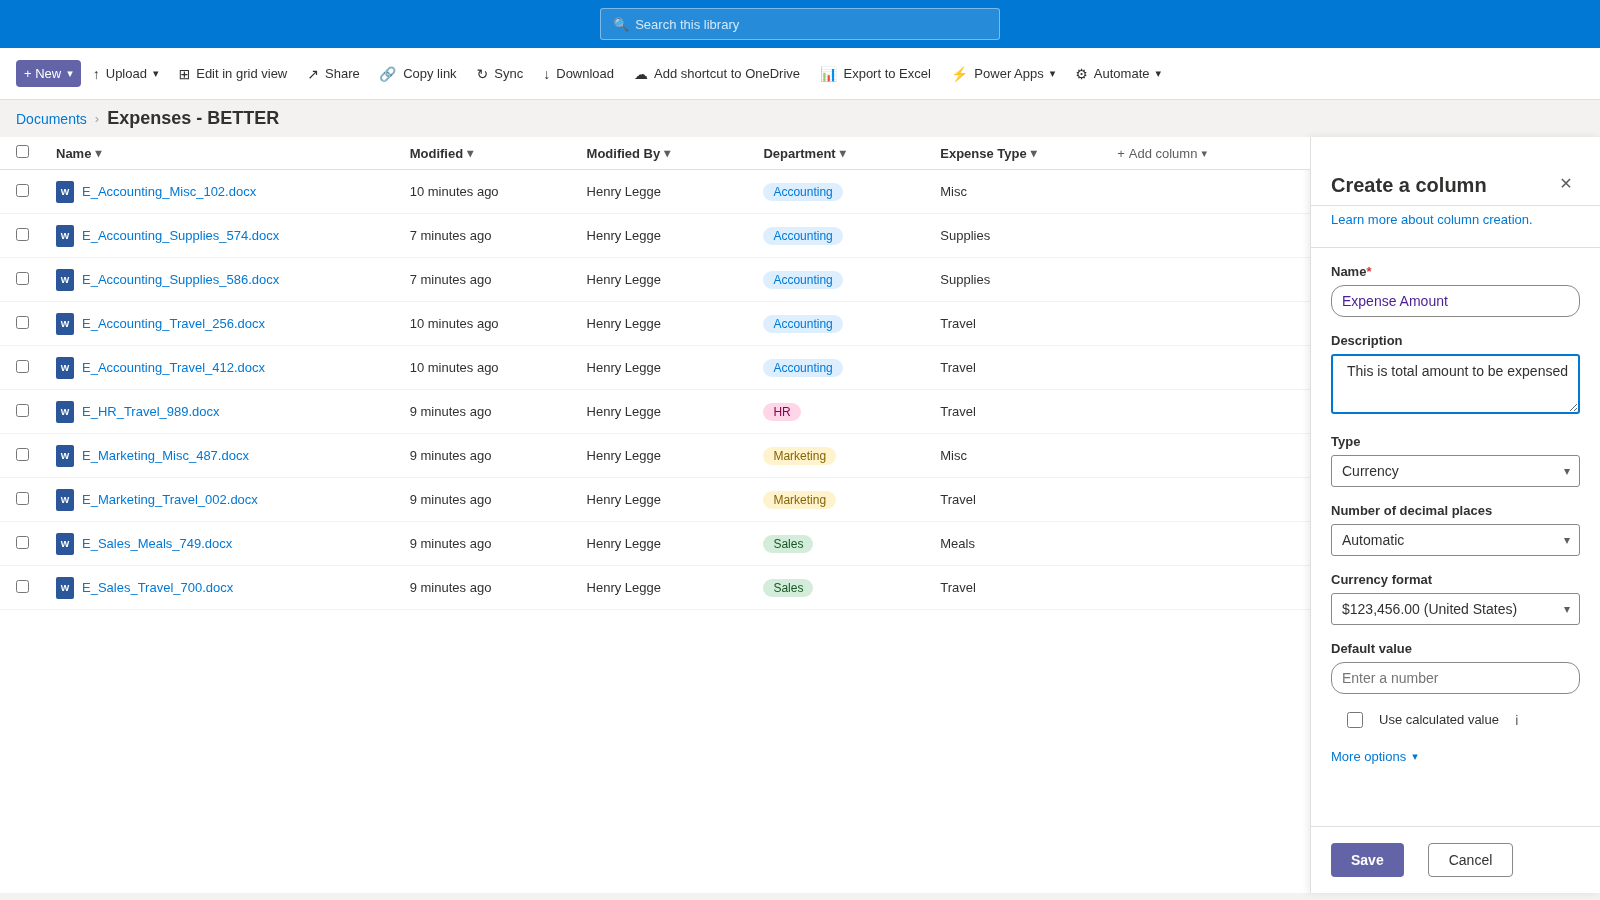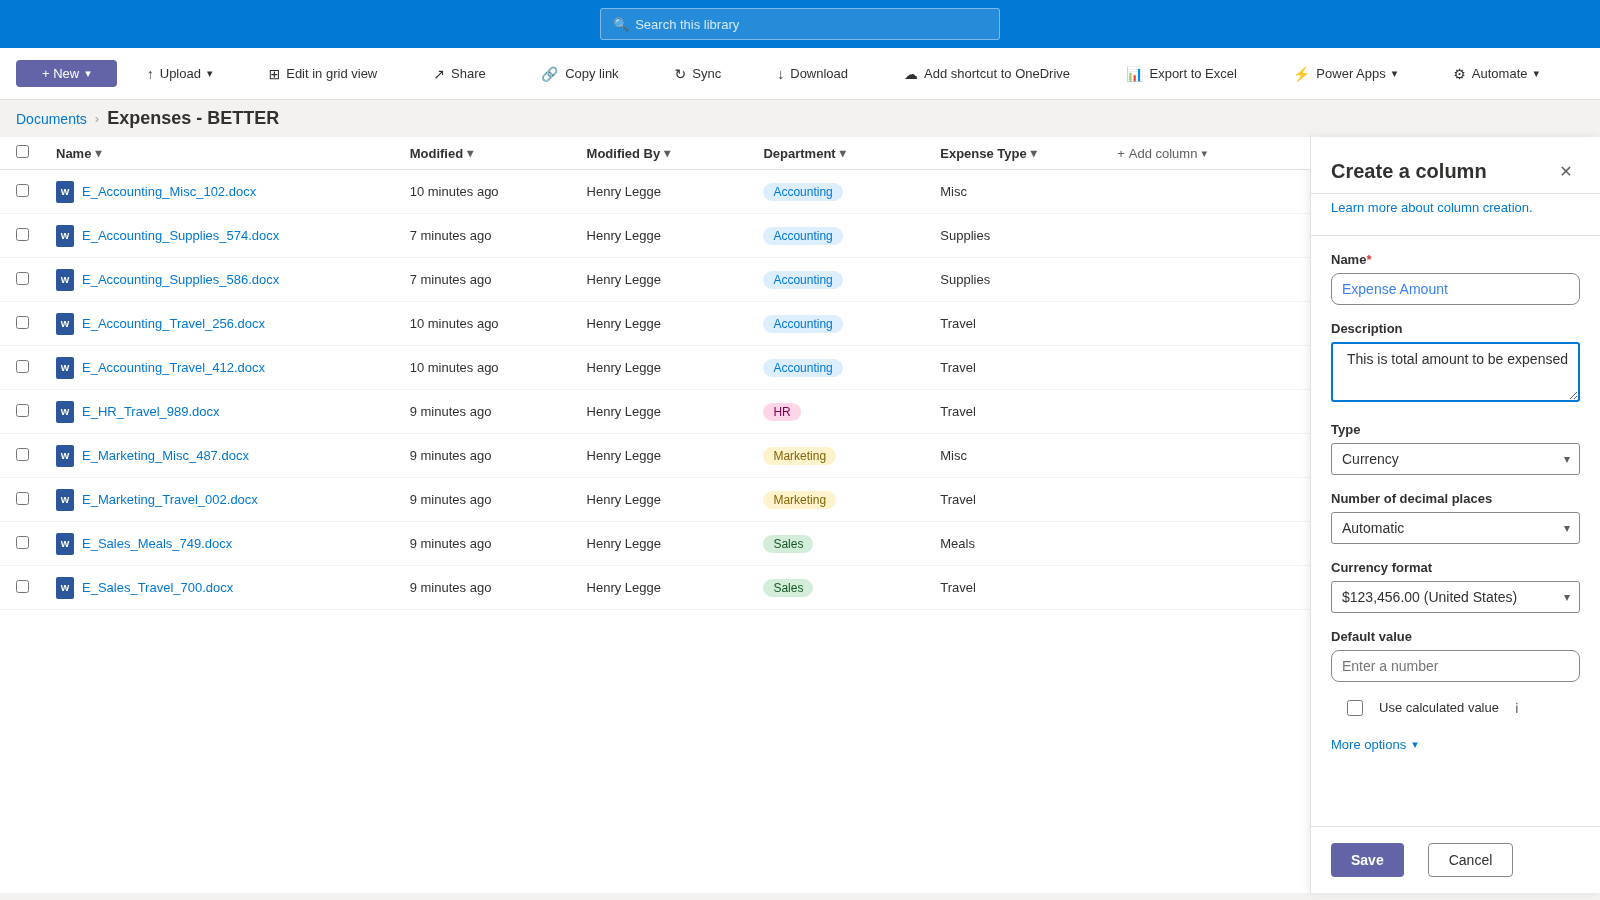--- a/index.html
+++ b/index.html
@@ -35,21 +35,21 @@
       display: flex;
       align-items: center;
       padding: 0 16px;
       border-bottom: 1px solid #e1dfdd;
       gap: 4px;
     }
     .toolbar-btn {
       display: flex;
       align-items: center;
       gap: 6px;
-      padding: 6px 26px;
+      padding: 6px 8px;
       border-radius: 3px;
       font-size: 13px;
       cursor: pointer;
       border: none;
       background: transparent;
       color: #323130;
       white-space: nowrap;
     }
     .toolbar-btn.primary {
       background: #6264a7;
@@ -132,24 +132,24 @@
     .panel {
       width: 290px;
       background: #fff;
       border-left: 1px solid #e1dfdd;
       display: flex;
       flex-direction: column;
       height: 100%;
       box-shadow: -2px 0 8px rgba(0,0,0,0.08);
     }
     .panel-header {
-      padding: 20px 20px 8px;
+      padding: 32px 20px 8px;
       display: flex;
       justify-content: space-between;
-      align-items: center;
+      align-items: flex-end;
       border-bottom: 1px solid #e1dfdd;
     }
     .panel-title {
       font-size: 20px;
       font-weight: 600;
       color: #323130;
     }
     .panel-close {
       width: 28px;
       height: 28px;
@@ -183,24 +183,24 @@
       font-size: 13px;
       font-weight: 600;
       color: #323130;
       margin-bottom: 6px;
       display: block;
     }
     .form-label .required { color: #d13438; }
     .form-input {
       width: 100%;
       border: 1px solid #8a8886;
-      border-radius: 8px;
+      border-radius: 13px;
       padding: 7px 10px;
       font-size: 14px;
-      color: #3b82f6;
+      color: #4c1d95;
       outline: none;
     }
     .form-textarea {
       width: 100%;
       border: 2px solid #0078d4;
       border-radius: 3px;
       padding: 7px 10px;
       font-size: 14px;
       color: #323130;
       outline: none;

